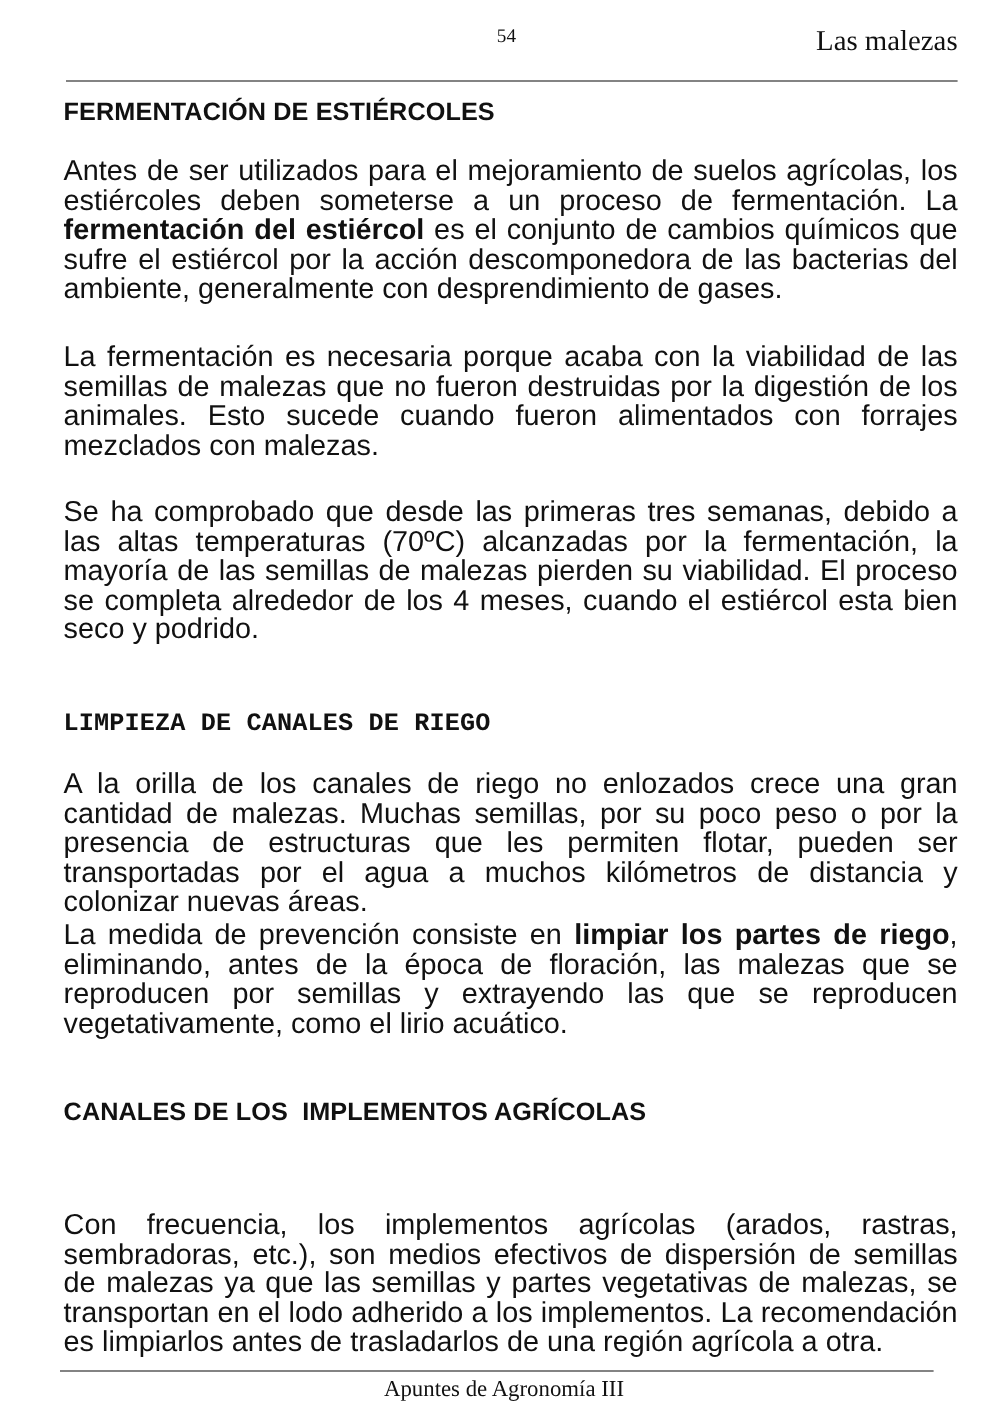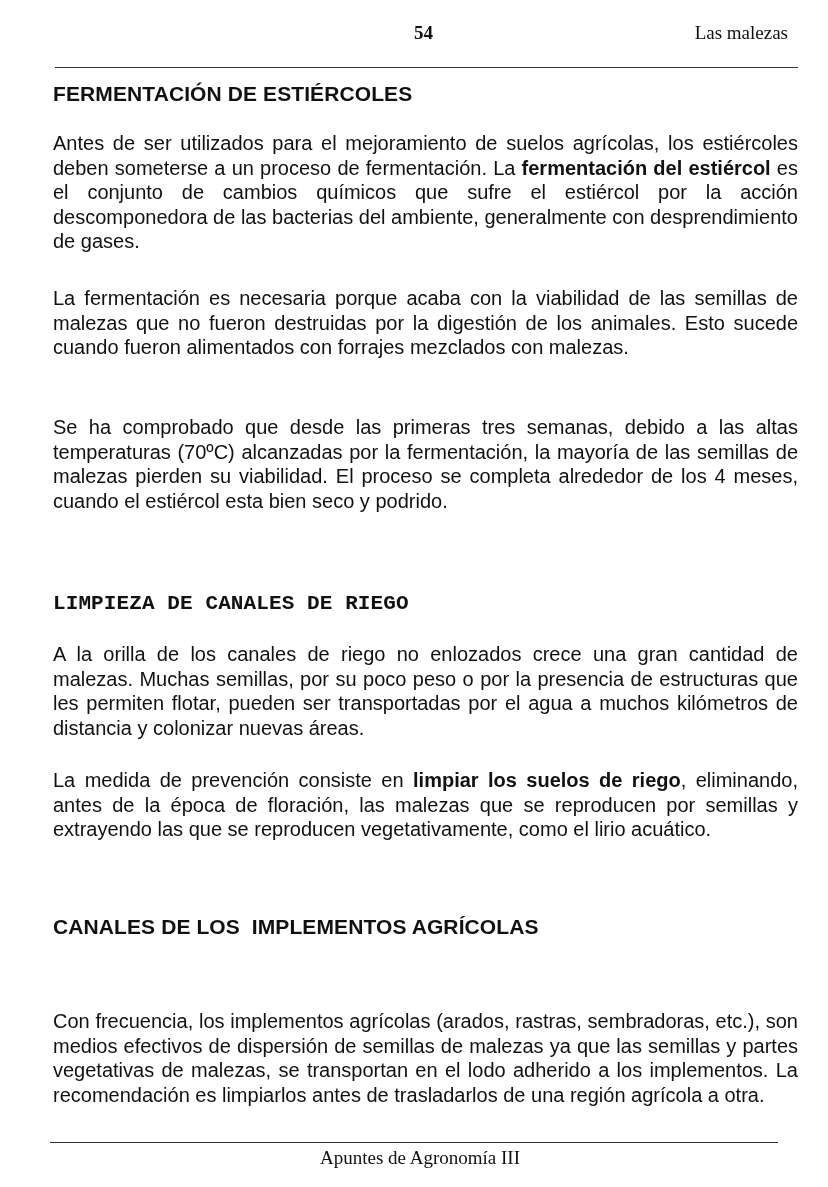--- a/index.html
+++ b/index.html
@@ -1,26 +1,26 @@
 <!DOCTYPE html>
 <html><head>
 <meta charset="utf-8">
 <style>
   html, body { margin:0; padding:0; background:#ffffff; }
   body { width:828px; height:1187px; position:relative; overflow:hidden; color:#111; }
   .serif { font-family: "Liberation Serif", "DejaVu Serif", serif; }
   .sans { font-family: "Liberation Sans", "DejaVu Sans", sans-serif; }
   .abs { position:absolute; }
-  .page-num { left:414px; top:22px; font-size:19px;font-weight:bold; }
-  .running-title { right:40px; top:22px; font-size:19px; }
+  .page-num { left:414px; top:22px; font-size:16px; }
+  .running-title { right:30px; top:22px; font-size:24px; }
   .rule { height:1px; background:#333; }
   .rule-top { left:55px; top:67px; width:743px; }
   .rule-bottom { left:50px; top:1142px; width:728px; }
   .heading { left:53px; font-size:21px; font-weight:bold; letter-spacing:0.1px; white-space:nowrap; }
-  .para { left:53px; width:745px; font-size:20px; line-height:24.6px; text-align:justify; text-align-last:left; }
+  .para { left:53px; width:745px; font-size:24px; line-height:24.6px; text-align:justify; text-align-last:left; }
   .para b { font-weight:bold; }
   .footer { left:0; width:840px; top:1147px; text-align:center; font-size:19px; }
 </style>
 </head>
 <body>
 
 <div class="abs serif page-num">54</div>
 <div class="abs serif running-title">Las malezas</div>
 <div class="abs rule rule-top"></div>
 
@@ -33,21 +33,21 @@
 </div>
 <div class="abs sans para" style="top:415px;">
   <span>Se ha comprobado que desde las primeras tres semanas, debido a las altas temperaturas (70ºC) alcanzadas por la fermentación, la mayoría de las semillas de malezas pierden su viabilidad. El proceso se completa alrededor de los 4 meses, cuando el estiércol esta bien seco y podrido.</span>
 </div>
 
 <div class="abs sans heading" style="top:592px;font-family:Liberation Mono, monospace;">LIMPIEZA DE CANALES DE RIEGO</div>
 <div class="abs sans para" style="top:642px;">
   <span>A la orilla de los canales de riego no enlozados crece una gran cantidad de malezas. Muchas semillas, por su poco peso o por la presencia de estructuras que les permiten flotar, pueden ser transportadas por el agua a muchos kilómetros de distancia y colonizar nuevas áreas.</span>
 </div>
 <div class="abs sans para" style="top:768px;">
-  <span>La medida de prevención consiste en </span><b>limpiar los suelos de riego</b><span>, eliminando, antes de la época de floración, las malezas que se reproducen por semillas y extrayendo las que se reproducen vegetativamente, como el lirio acuático.</span>
+  <span>La medida de prevención consiste en </span><b>limpiar los partes de riego</b><span>, eliminando, antes de la época de floración, las malezas que se reproducen por semillas y extrayendo las que se reproducen vegetativamente, como el lirio acuático.</span>
 </div>
 
 <div class="abs sans heading" style="top:915px; white-space:pre;">CANALES DE LOS  IMPLEMENTOS AGRÍCOLAS</div>
 <div class="abs sans para" style="top:965px;margin-top:44px;">
   <span>Con frecuencia, los implementos agrícolas (arados, rastras, sembradoras, etc.), son medios efectivos de dispersión de semillas de malezas ya que las semillas y partes vegetativas de malezas, se transportan en el lodo adherido a los implementos. La recomendación es limpiarlos antes de trasladarlos de una región agrícola a otra.</span>
 </div>
 
 <div class="abs rule rule-bottom"></div>
 <div class="abs serif footer">Apuntes de Agronomía III</div>
 

